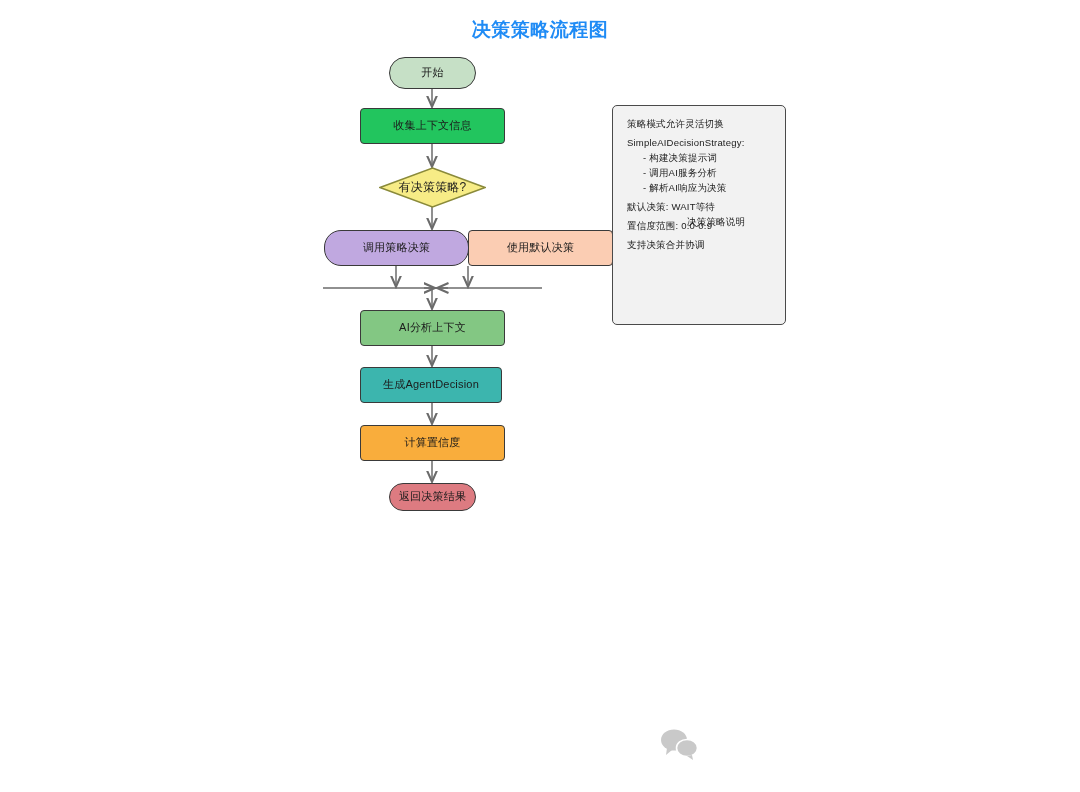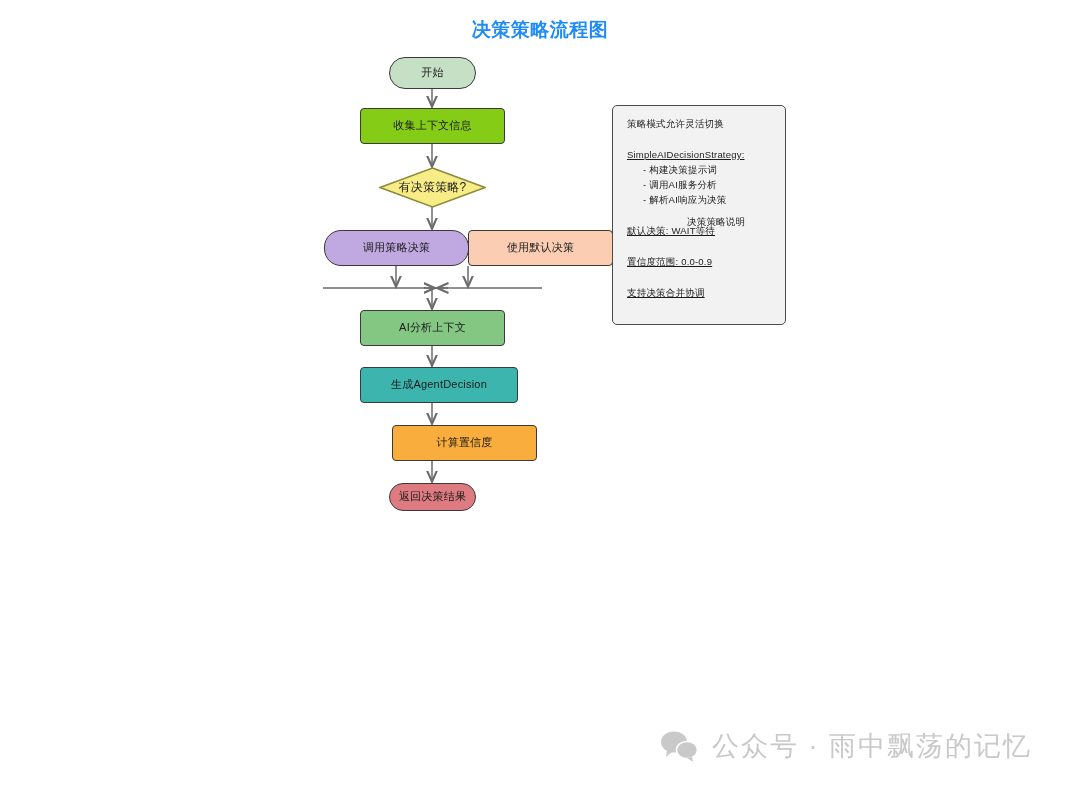--- a/index.html
+++ b/index.html
@@ -89,22 +89,21 @@
     font-size: 9.5px;
     color: #1b1b1b;
     line-height: 15px;
     white-space: pre;
     letter-spacing: 0.2px;
   }
   .note-line.indent {
     padding-left: 16px;
   }
   .note-line.gap {
-    margin-top: 16px;
-    text-decoration: underline;
+    margin-top: 4px;
   }
   #note-overlay-title {
     position: absolute;
     left: 74px;
     top: 110px;
     font-size: 9.5px;
     color: #1b1b1b;
     letter-spacing: 0.2px;
     white-space: nowrap;
   }
@@ -160,21 +159,21 @@
     <path d="M432,403 L432,423" marker-end="url(#arr)"></path>
 
     <path d="M432,461 L432,481" marker-end="url(#arr)"></path>
   </g>
 </svg>
 
 <div class="node term" style="left:389px; top:57px; width:87px; height:32px; background:#c6e0c6;align-items:center;">
   <span>开始</span>
 </div>
 
-<div class="node rect" style="left:360px; top:108px; width:145px; height:36px; background:#84cc16;">
+<div class="node rect" style="left:360px; top:108px; width:145px; height:36px; background:#22c55e;">
   <span>收集上下文信息</span>
 </div>
 
 <div class="node diamond-wrap" style="left:379px; top:167px; width:107px; height:41px;">
   <svg class="diamond-shape" viewBox="0 0 107 41" preserveAspectRatio="none">
     <polygon points="53.5,1 106,20.5 53.5,40 1,20.5" fill="#f7ec86" stroke="#8a8a3a" stroke-width="1.4"></polygon>
   </svg>
   <span class="diamond-label">有决策策略?</span>
 </div>
 
@@ -183,25 +182,25 @@
 </div>
 
 <div class="node rect" style="left:468px; top:230px; width:145px; height:36px; background:#fbcdb3;">
   <span>使用默认决策</span>
 </div>
 
 <div class="node rect" style="left:360px; top:310px; width:145px; height:36px; background:#83c783;">
   <span>AI分析上下文</span>
 </div>
 
-<div class="node rect" style="left:360px; top:367px; width:158px; height:36px; background:#3cb5ae;">
+<div class="node rect" style="left:360px; top:367px; width:142px; height:36px; background:#3cb5ae;">
   <span>生成AgentDecision</span>
 </div>
 
-<div class="node rect" style="left:360px; top:425px; width:145px; height:36px; background:#f9ad3c;margin-left:32px;">
+<div class="node rect" style="left:360px; top:425px; width:145px; height:36px; background:#f9ad3c;">
   <span>计算置信度</span>
 </div>
 
 <div class="node term" style="left:389px; top:483px; width:87px; height:28px; background:#dd7b81;">
   <span>返回决策结果</span>
 </div>
 
 <div id="note-box">
   <div id="note-lines">
     <div class="note-line">策略模式允许灵活切换</div>
@@ -216,14 +215,13 @@
   <div id="note-overlay-title">决策策略说明</div>
 </div>
 
 <div id="watermark">
   <svg width="38" height="32" viewBox="0 0 38 32">
     <ellipse cx="14" cy="12" rx="13" ry="10.5" fill="#c9c9c9"></ellipse>
     <polygon points="7,20 6,27 12,22" fill="#c9c9c9"></polygon>
     <ellipse cx="27" cy="20" rx="10.5" ry="8.5" fill="#c9c9c9" stroke="#ffffff" stroke-width="1.6"></ellipse>
     <polygon points="32,27 33,32 27,28" fill="#c9c9c9"></polygon>
   </svg>
-  <span id="watermark-text">公众号 · 雨中飘荡的记忆</span>
 </div>
 
 </body></html>

